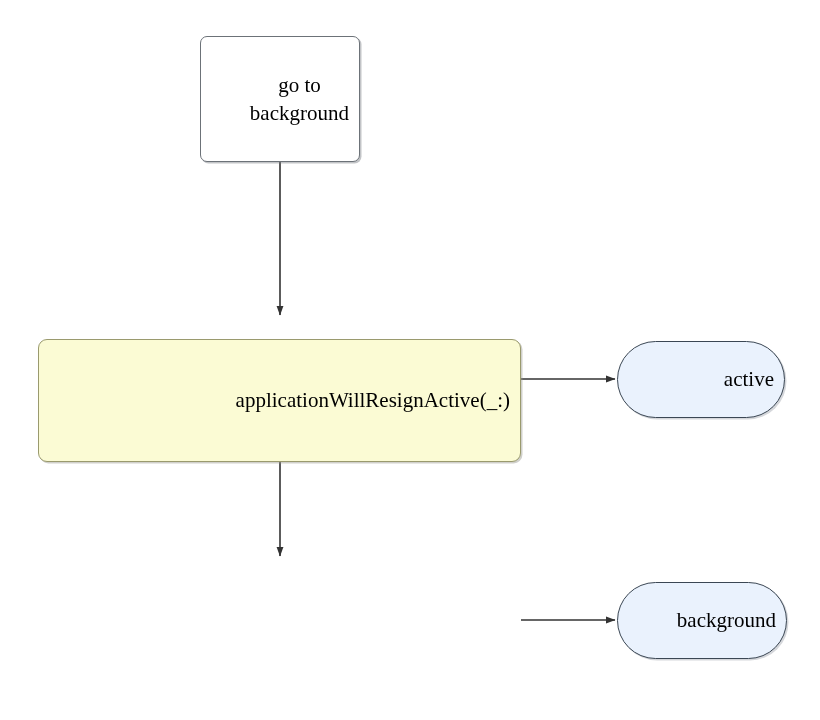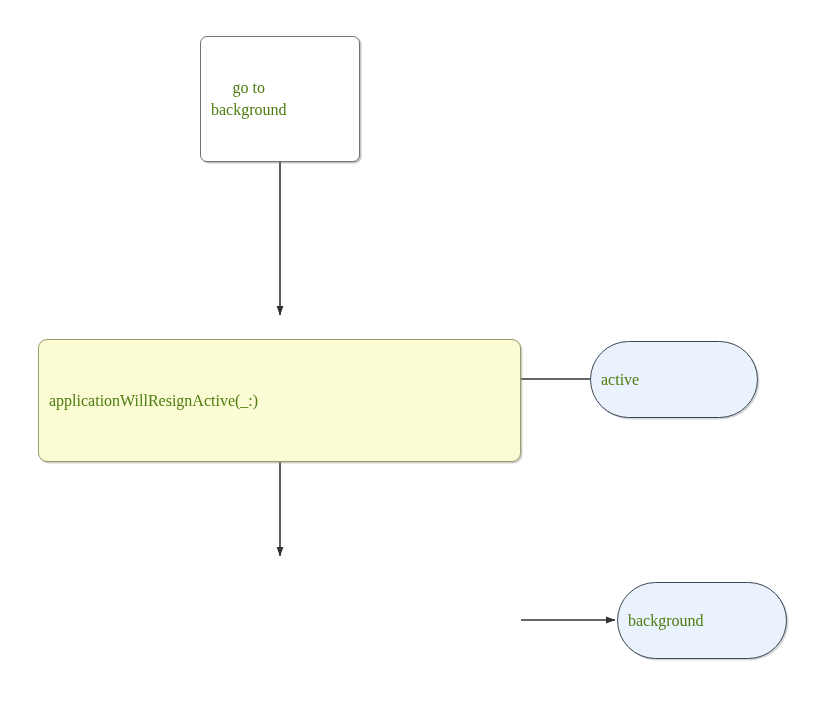--- a/index.html
+++ b/index.html
@@ -20,24 +20,24 @@
     left: 0;
     top: 0;
     width: 820px;
     height: 720px;
   }
   .node {
     position: absolute;
     box-sizing: border-box;
     display: flex;
     align-items: center;
-    justify-content: flex-start;
+    justify-content: flex-end;
     text-align: center;
-    color: #4d7c0f;
-    font-size: 16px;
+    color: #000000;
+    font-size: 21px;
     line-height: 1.35;
     z-index: 2;
   }
   .node-start {
     background: #ffffff;
     border: 1px solid #6c7278;
     border-radius: 7px;
     box-shadow: 1.5px 1.5px 0 rgba(120,125,130,0.45);
   }
   .node-process {
@@ -90,21 +90,21 @@
 
   <div class="node node-start" style="left:200px; top:36px; width:160px; height:126px;">
     <span class="node-label">go to
 background</span>
   </div>
 
   <div class="node node-process" style="left:38px; top:317px; width:483px; height:123px;">
     <span class="node-label">applicationWillResignActive(_:)</span>
   </div>
 
-  <div class="node node-state" style="left:590px; top:341px; width:168px; height:77px;">
+  <div class="node node-state" style="left:617px; top:341px; width:168px; height:77px;">
     <span class="node-label">active</span>
   </div>
 
 
   <div class="node node-state" style="left:617px; top:582px; width:170px; height:77px;">
     <span class="node-label">background</span>
   </div>
 
 </div>
 

